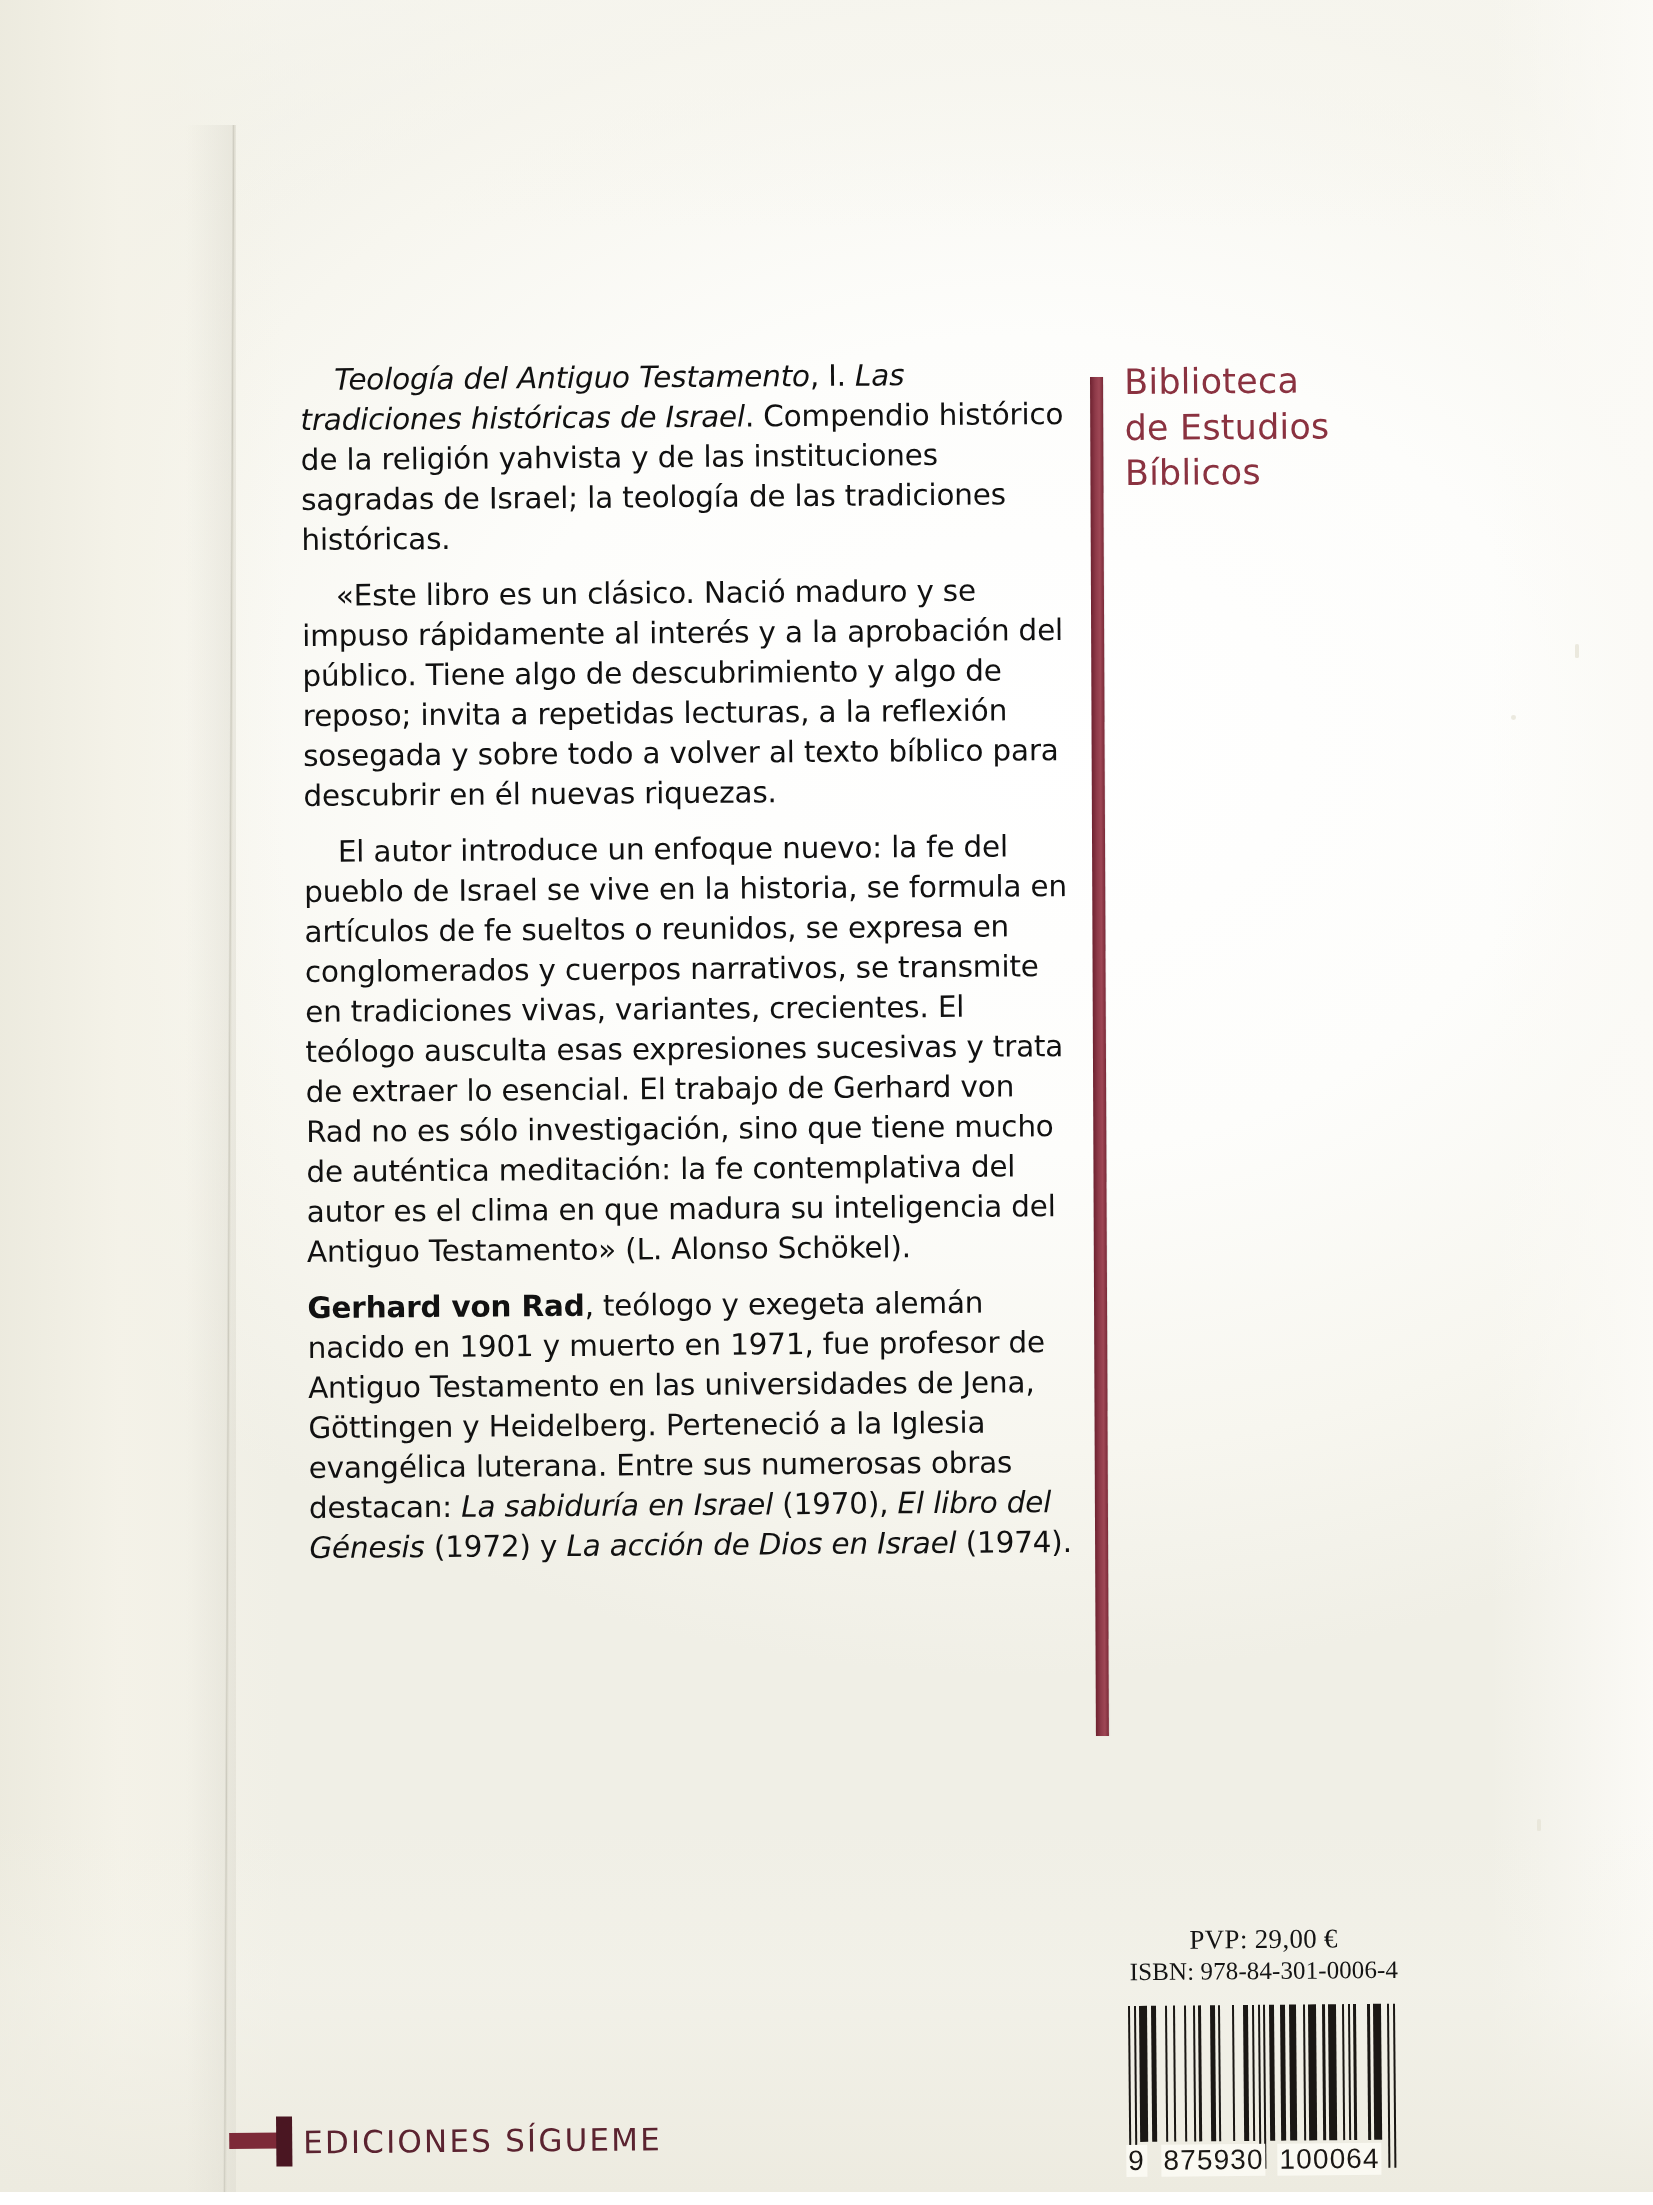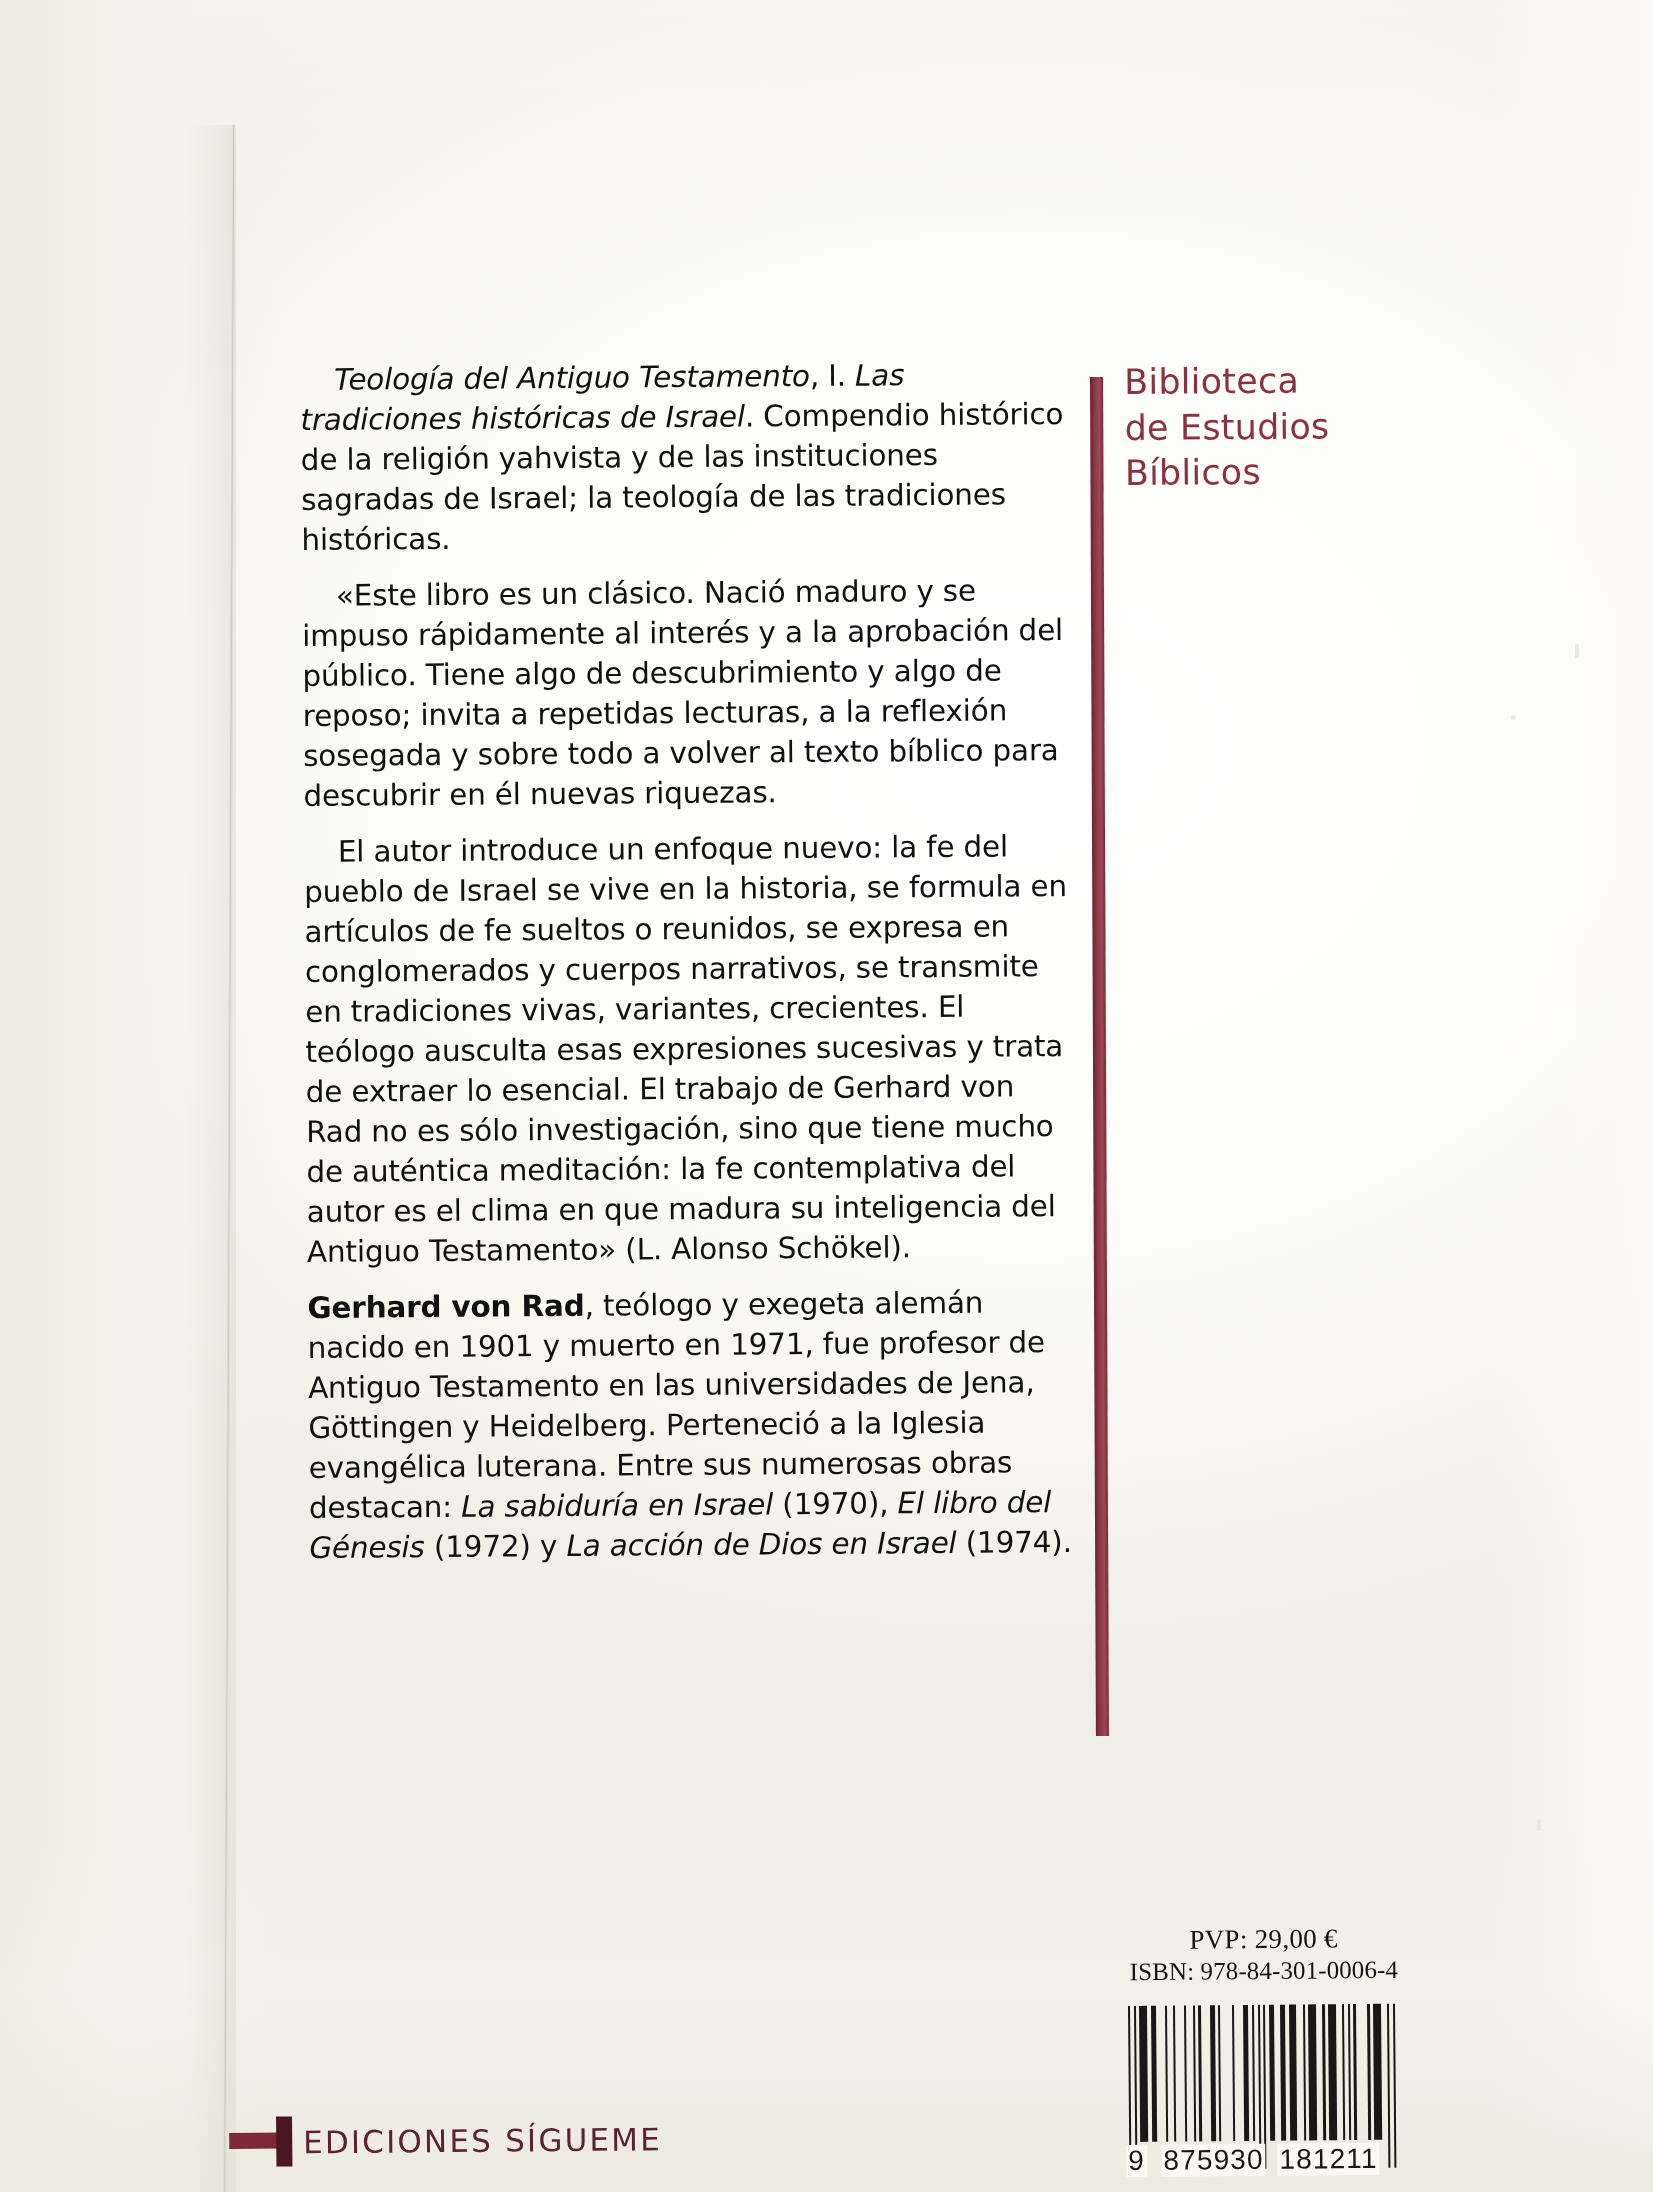--- a/index.html
+++ b/index.html
@@ -331,21 +331,21 @@
         <span class="w" style="width: 2.2px; margin-right: 0.7px;"></span>
         <span style="width: 7.8px; margin-right: 0.7px;"></span>
         <span class="w" style="width: 5px; margin-right: 0.7px;"></span>
         <span class="g" style="width: 2.2px; margin-right: 0.7px;"></span>
         <span class="w" style="width: 2.2px; margin-right: 0.7px;"></span>
         <span class="g" style="width: 2.2px; margin-right: 0.7px;"></span>
       </div>
     <div class="barcode-digits">
       <span class="d1">9</span>
       <span class="d2">875930</span>
-      <span class="d3">181211</span>
+      <span class="d3">100064</span>
     </div>
   </div>
 
   <div class="publisher">
     <div class="logo-mark">
       <div class="bar-h"></div>
       <div class="bar-v"></div>
     </div>
     <div class="publisher-name">EDICIONES SÍGUEME</div>
   </div>

